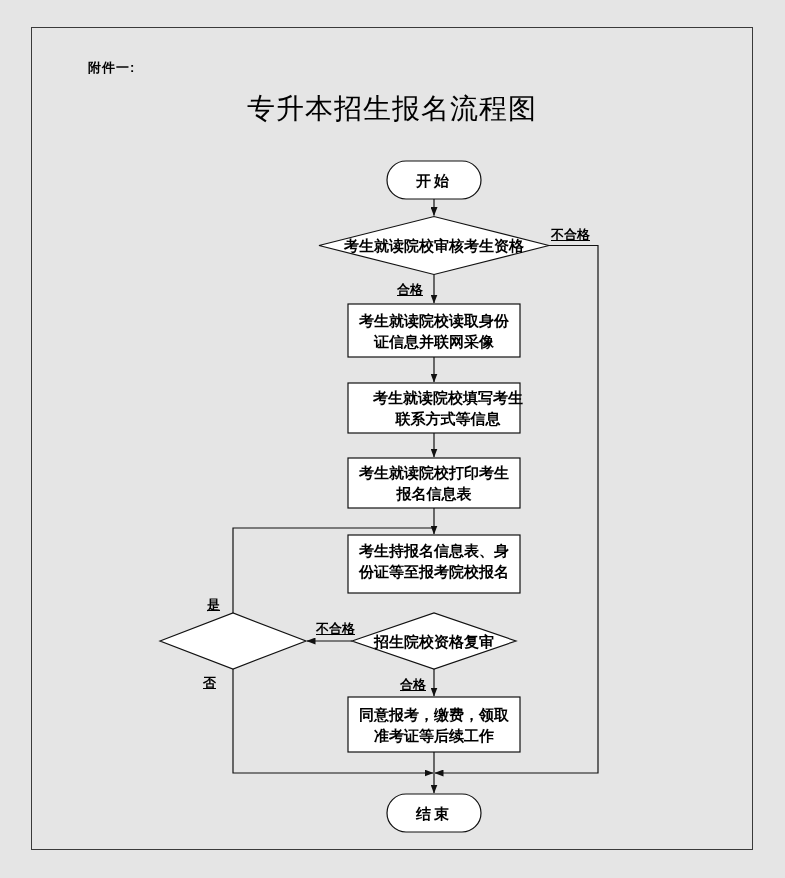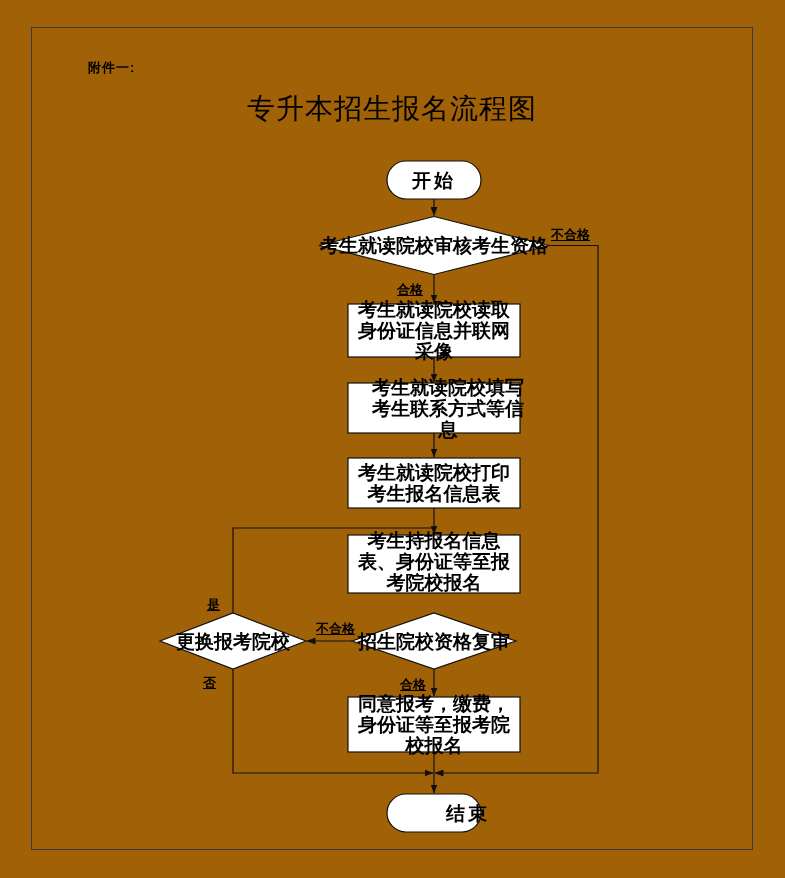--- a/index.html
+++ b/index.html
@@ -1,22 +1,22 @@
 <!DOCTYPE html>
 <html><head>
 <meta charset="utf-8">
 <style>
   html,body{margin:0;padding:0;background:#ffffff;}
   body{width:785px;height:878px;font-family:"Liberation Sans",sans-serif;color:#000;}
-  .stage{position:relative;width:785px;height:878px;background:#a16207;overflow:hidden;}
+  .stage{position:relative;width:785px;height:878px;background:#e5e5e5;overflow:hidden;}
   .page-border{position:absolute;left:31px;top:27px;width:722px;height:823px;border:1px solid #3a3a3a;box-sizing:border-box;}
   .attachment{position:absolute;left:88px;top:59px;font-size:13px;font-weight:700;letter-spacing:1px;}
   .title{position:absolute;left:31px;top:90px;width:722px;text-align:center;font-size:28px;font-weight:400;letter-spacing:1px;}
   .canvas{position:absolute;left:0;top:0;z-index:1;}
-  .node-label{position:absolute;z-index:2;display:flex;align-items:center;justify-content:center;text-align:center;font-weight:700;font-size:19px;line-height:21px;pointer-events:none;}
+  .node-label{position:absolute;z-index:2;display:flex;align-items:center;justify-content:center;text-align:center;font-weight:700;font-size:15px;line-height:21px;pointer-events:none;}
   .node-label .wrap{width:155px;display:inline-block;word-break:normal;}
   .node-label .line{white-space:nowrap;display:inline-block;}
   .oval-label .line{letter-spacing:3px;}
   .edge-label{position:absolute;z-index:2;font-size:13px;font-weight:700;white-space:nowrap;pointer-events:none;text-decoration:underline;}
 </style>
 </head>
 <body>
 
 <div class="stage">
 
@@ -77,29 +77,26 @@
   </div>
 
   <div class="node-label" style="left:348px;top:535px;width:172px;height:52px;">
     <span class="wrap">考生持报名信息表、身份证等至报考院校报名</span>
   </div>
 
   <div class="node-label" style="left:352px;top:613px;width:164px;height:56px;justify-content:center;">
     <span class="line">招生院校资格复审</span>
   </div>
 
-  <div class="node-label" style="left:160px;top:613px;width:146px;height:56px;">
-    <span class="line">更换报考院校</span>
+
+  <div class="node-label" style="left:348px;top:697px;width:172px;height:55px;">
+    <span class="wrap">同意报考，缴费，领取准考证等后续工作</span>
   </div>
 
-  <div class="node-label" style="left:348px;top:697px;width:172px;height:55px;">
-    <span class="wrap">同意报考，缴费，身份证等至报考院校报名</span>
-  </div>
-
-  <div class="node-label oval-label" style="left:387px;top:794px;width:94px;height:38px;padding-left:34px;">
+  <div class="node-label oval-label" style="left:387px;top:794px;width:94px;height:38px;">
     <span class="line">结束</span>
   </div>
 
   <div class="edge-label" style="left:551px;top:226px;">不合格</div>
   <div class="edge-label" style="left:397px;top:281px;">合格</div>
   <div class="edge-label" style="left:316px;top:620px;">不合格</div>
   <div class="edge-label" style="left:400px;top:676px;">合格</div>
   <div class="edge-label" style="left:207px;top:596px;">是</div>
   <div class="edge-label" style="left:203px;top:674px;">否</div>
 

